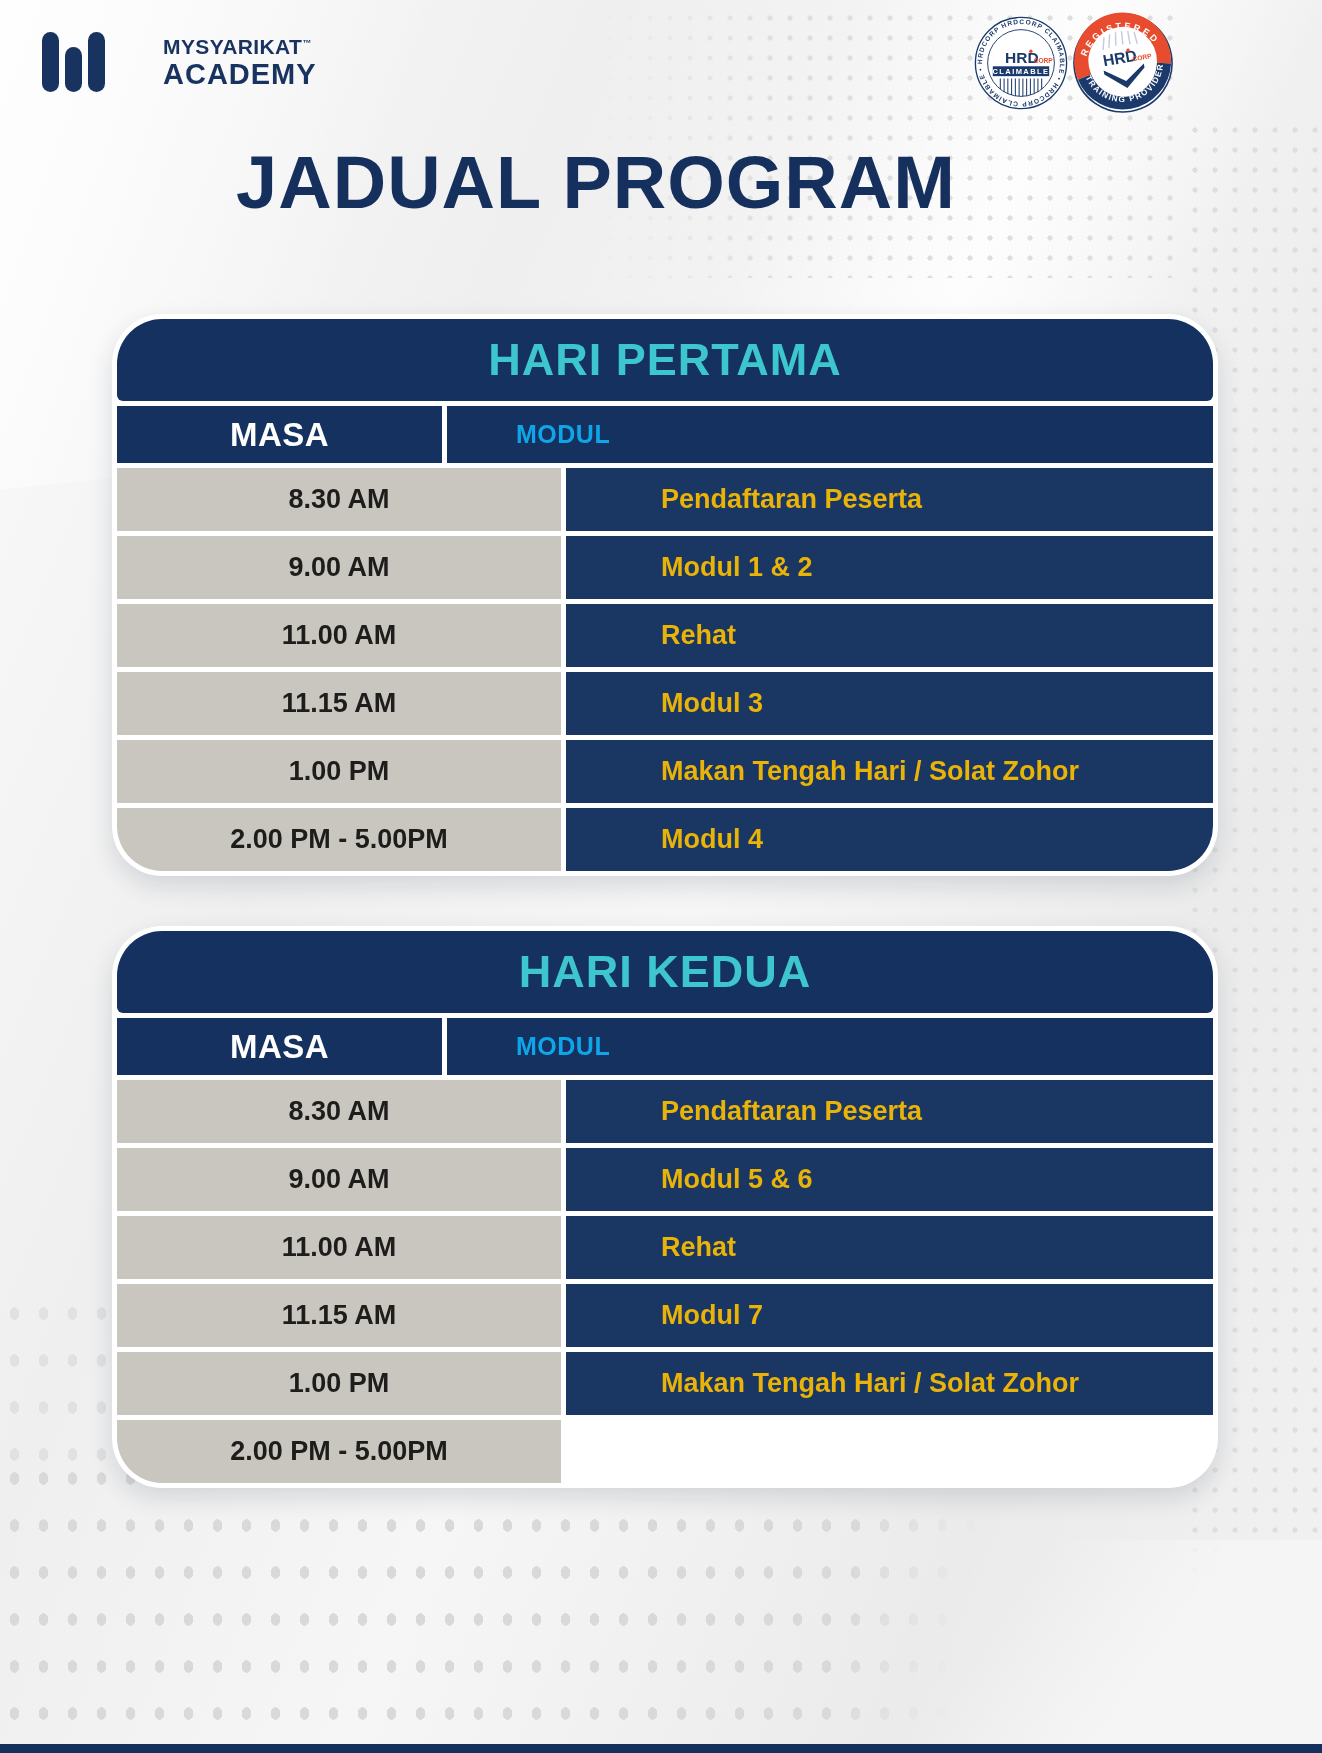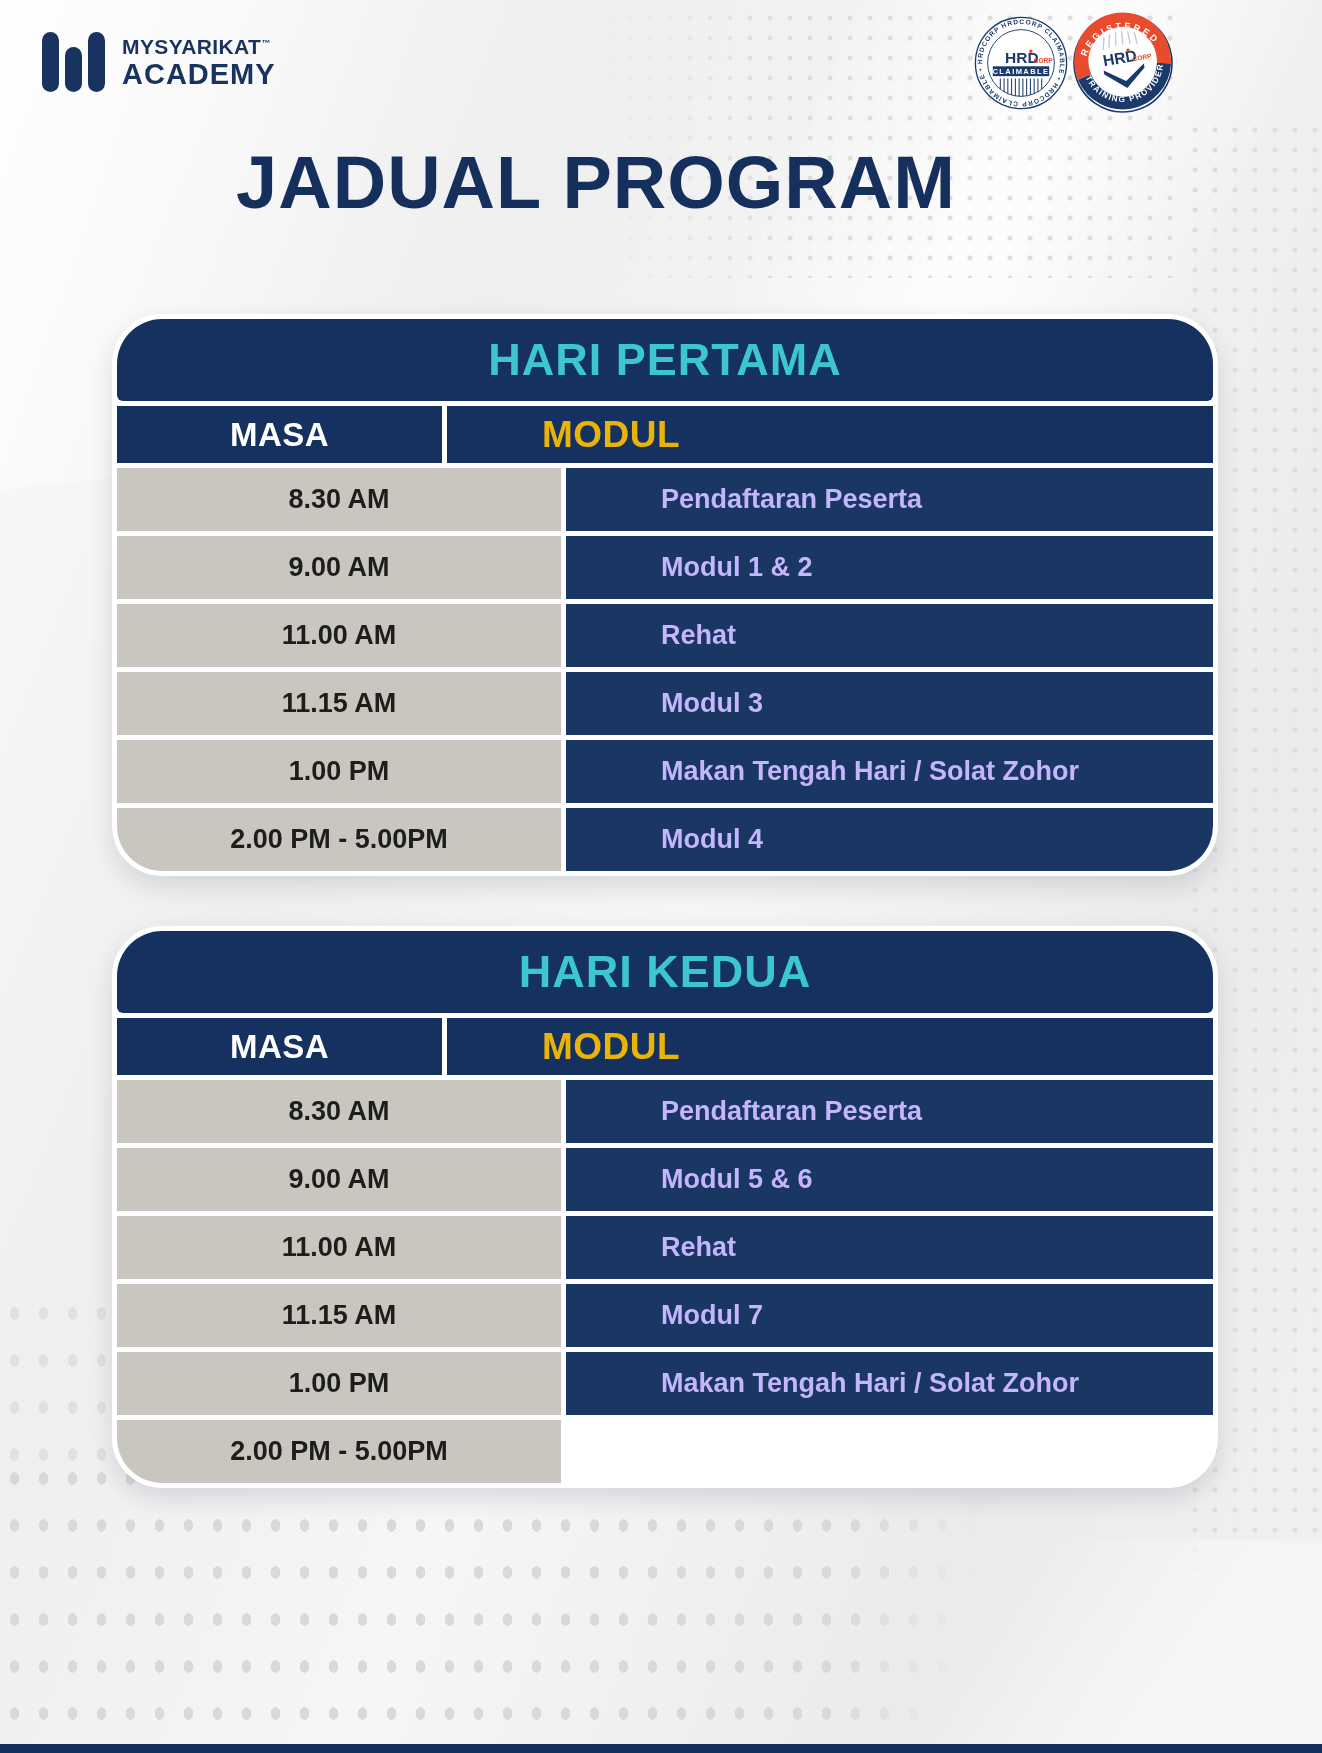--- a/index.html
+++ b/index.html
@@ -31,21 +31,21 @@
     -webkit-mask-image:linear-gradient(to left,#000 70%,transparent 100%);
     mask-image:linear-gradient(to left,#000 70%,transparent 100%);}
   .dots-right{left:1185px;top:120px;width:137px;height:1480px;}
   .dots-bottom{left:0;top:1455px;width:1160px;height:298px;
     -webkit-mask-image:linear-gradient(100deg,#000 72%,transparent 82%);
     mask-image:linear-gradient(100deg,#000 72%,transparent 82%);}
   .dots-left{left:0;top:1290px;width:110px;height:200px;opacity:.65;}
   .footer-bar{position:absolute;left:0;bottom:0;width:100%;height:9px;background:#16305e;}
 
   
-  .brand{position:absolute;left:42px;top:30px;display:flex;align-items:center;}
+  .brand{position:absolute;left:42px;top:30px;display:flex;align-items:center;gap:41px;}
   .brand-bars{position:relative;width:66px;height:64px;}
   .bar{position:absolute;bottom:2px;width:17px;border-radius:9px;background:#18335f;}
   .bar1{left:0;height:60px;}
   .bar2{left:23px;height:45px;}
   .bar3{left:46px;height:60px;}
   .brand-text{margin-left:14px;color:#18335f;line-height:1;}
   .brand-line1{font-size:21px;font-weight:800;letter-spacing:.4px;}
   .brand-tm{font-size:9px;font-weight:700;vertical-align:super;}
   .brand-line2{font-size:29px;font-weight:800;letter-spacing:1px;margin-top:3px;}
 
@@ -70,28 +70,28 @@
   .day-band{
     height:82px;border-radius:45px 45px 6px 6px;background:#14315f;
     display:flex;align-items:center;justify-content:center;
     color:#3ec6ce;font-size:45px;font-weight:800;letter-spacing:1px;}
   .head-row{display:flex;gap:5px;height:57px;}
   .head-time{
     width:325px;background:#14315f;display:flex;align-items:center;justify-content:center;
     color:#fff;font-size:33px;font-weight:700;letter-spacing:.5px;}
   .head-module{
     flex:1;background:#14315f;display:flex;align-items:center;
-    padding-left:95px;color:#eab308;font-size:37px;font-weight:800;letter-spacing:.5px;}
+    padding-left:69px;color:#0ea5e9;font-size:25px;font-weight:800;letter-spacing:.5px;}
   .row{display:flex;gap:5px;height:63px;}
   .cell-time{
     width:444px;background:#c9c6bf;display:flex;align-items:center;justify-content:center;
     color:#1d1d1b;font-size:27px;font-weight:700;}
   .cell-module{
     flex:1;background:#1a3663;display:flex;align-items:center;
-    padding-left:95px;color:#c4b5fd;font-size:27px;font-weight:700;}
+    padding-left:95px;color:#eab308;font-size:27px;font-weight:700;}
   .row:last-child .cell-time{border-bottom-left-radius:45px;}
   .row:last-child .cell-module{border-bottom-right-radius:45px;}
 </style>
 </head>
 <body>
 
 <div class="streak streak-a"></div>
 <div class="streak streak-b"></div>
 <div class="dots dots-fine dots-top-right"></div>
 <div class="dots dots-fine dots-right"></div>

